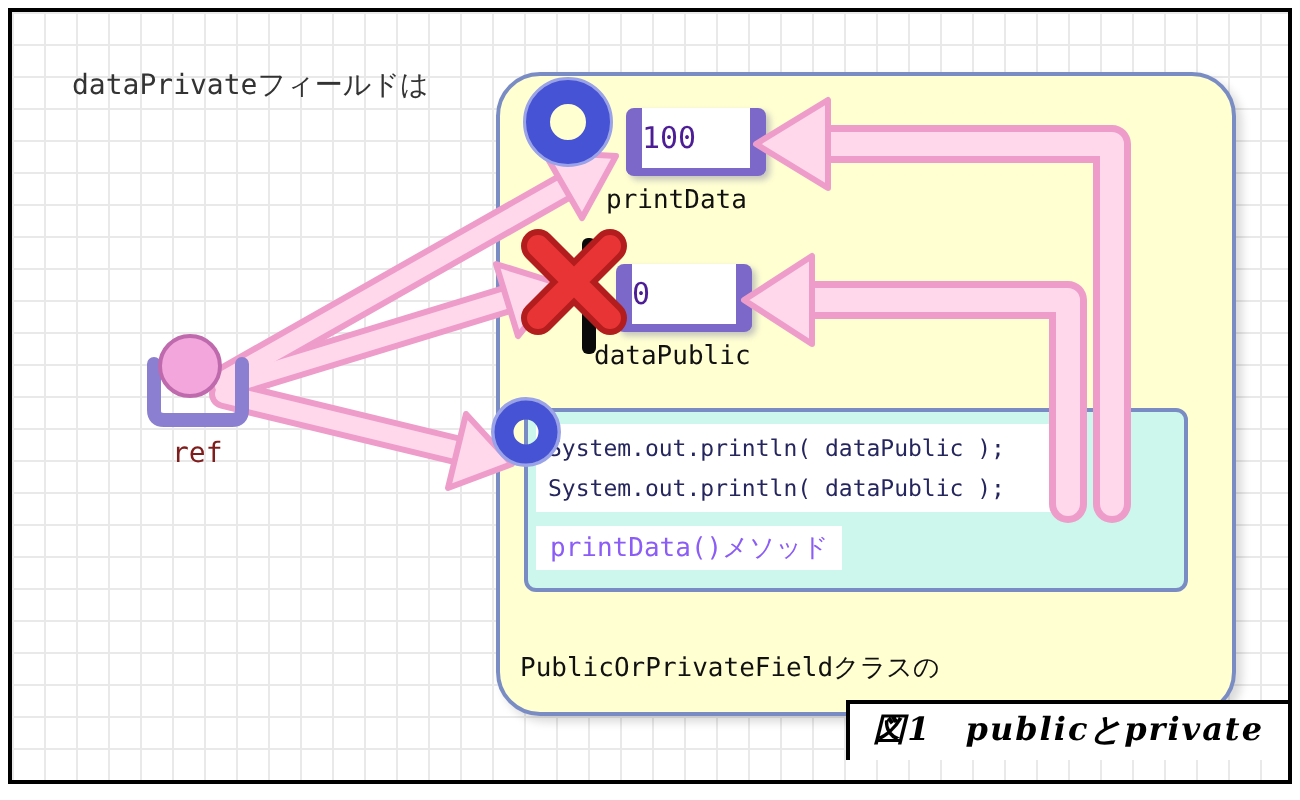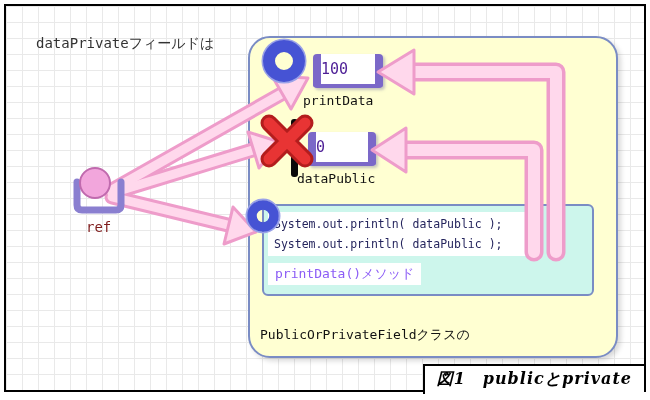--- a/index.html
+++ b/index.html
@@ -42,21 +42,21 @@
     font-size:11.5px;line-height:20px;color:#26265e;padding:2px 6px;
   }
   .method-label{
     position:absolute;left:268px;top:263px;background:#fff;
     font-size:13px;color:#8b5cf6;padding:2px 7px;
   }
   .instance-label{position:absolute;left:260px;top:301px;font-size:13px;line-height:20px;color:#111;margin-top:24px;}
   .note-right{position:absolute;left:437px;top:98px;font-size:13px;line-height:21px;color:#111;}
   .ref-label{position:absolute;left:86px;top:219px;font-size:14px;color:#7f1d1d;}
   .caption{
-    position:absolute;right:6px;bottom:2px;background:#fff;
+    position:absolute;right:6px;bottom:16px;background:#fff;
     border-top:2px solid #000;border-left:2px solid #000;
     padding:3px 12px 4px;color:#000;
     font-family:"DejaVu Serif","Liberation Serif",serif;
     font-style:italic;font-weight:bold;font-size:16px;letter-spacing:1px;
   }
   svg.overlay{position:absolute;left:0;top:0;pointer-events:none;}
 </style>
 </head>
 <body>
 

